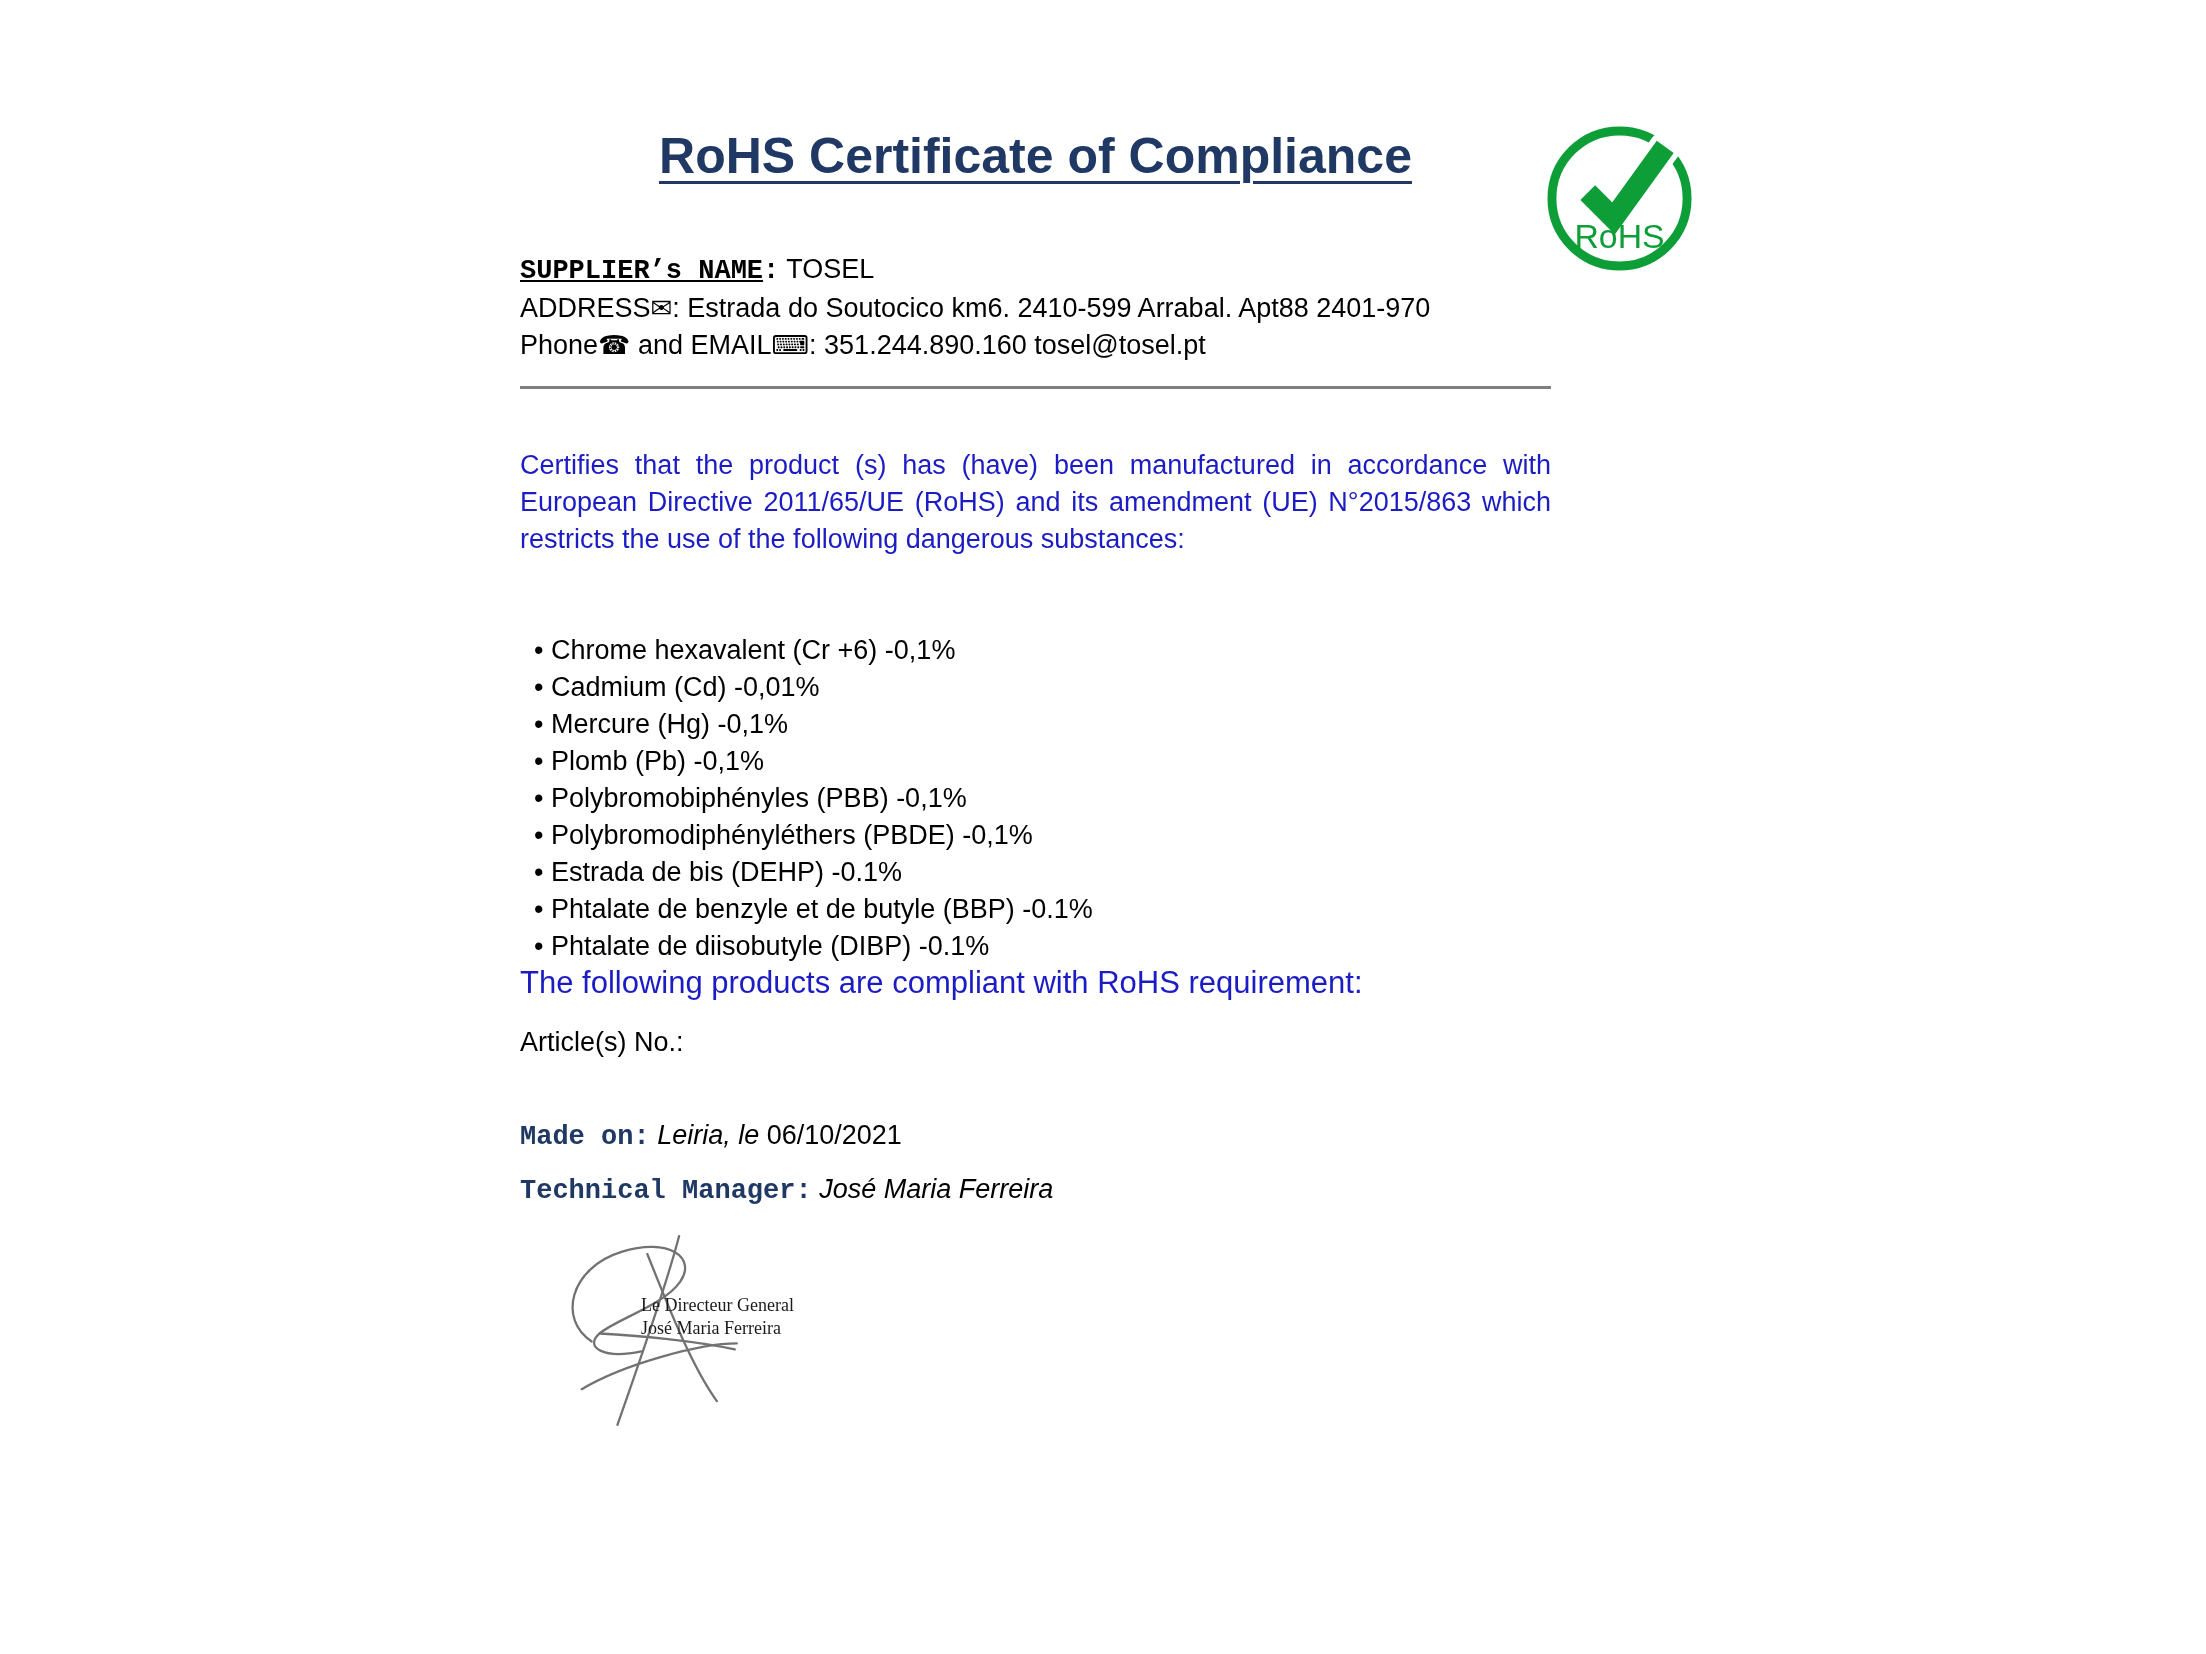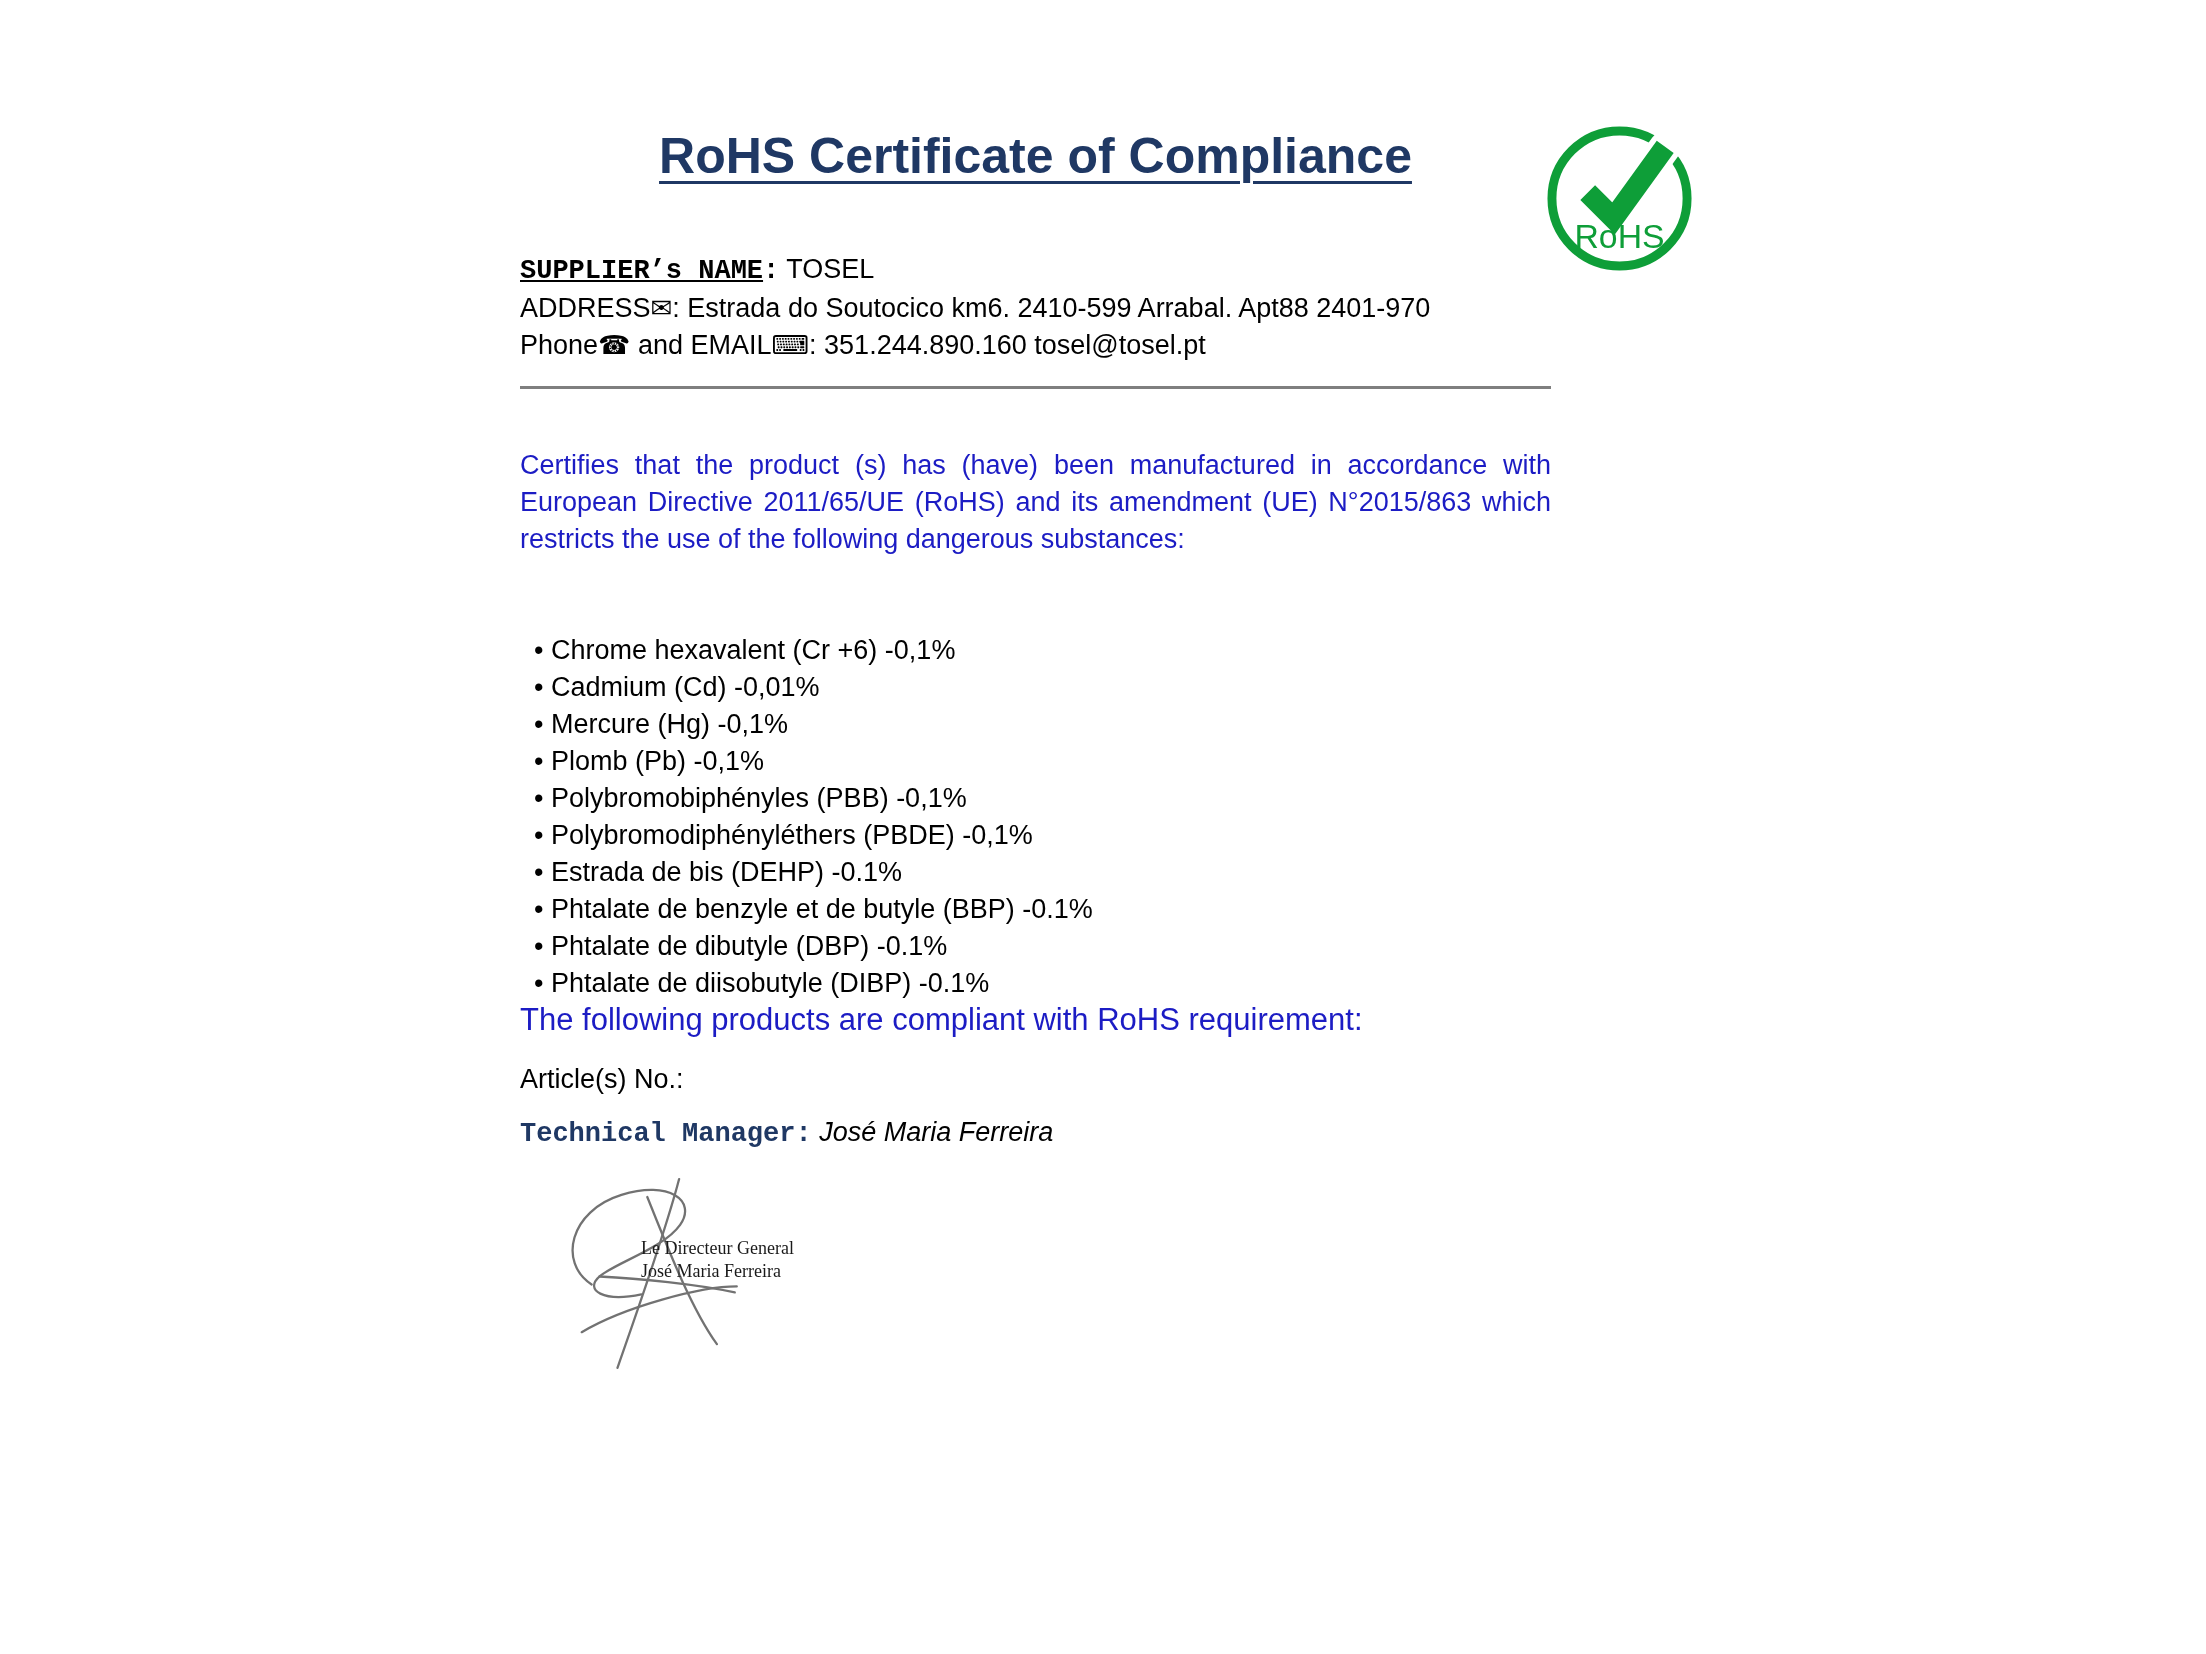--- a/index.html
+++ b/index.html
@@ -139,28 +139,30 @@
 
   <ul class="substances-list">
     <li>Chrome hexavalent (Cr +6) -0,1%</li>
     <li>Cadmium (Cd) -0,01%</li>
     <li>Mercure (Hg) -0,1%</li>
     <li>Plomb (Pb) -0,1%</li>
     <li>Polybromobiphényles (PBB) -0,1%</li>
     <li>Polybromodiphényléthers (PBDE) -0,1%</li>
     <li>Estrada de bis (DEHP) -0.1%</li>
     <li>Phtalate de benzyle et de butyle (BBP) -0.1%</li>
-    <li>Phtalate de dibutyle (DBP) -0.1%</li>
     <li>Phtalate de diisobutyle (DIBP) -0.1%</li>
   </ul>
 
   <div class="compliance-line">The following products are compliant with RoHS requirement:</div>
 
   <div class="articles-line">Article(s) No.:</div>
 
+  <div class="made-on-line">
+    <span class="bold navy">Made on:</span><span class="italic"> Leiria, le </span><span>06/10/2021</span>
+  </div>
 
   <div class="manager-line">
     <span class="bold navy">Technical Manager:</span><span class="italic"> José Maria Ferreira</span>
   </div>
 
   <div class="signature-area">
     <svg class="signature-scribble" width="338" height="214" viewBox="0 0 340 215">
       <g fill="none" stroke="#5a5a5a" stroke-width="2.3" stroke-linecap="round" opacity="0.85">
         <path d="M62,118 C28,96 40,44 92,28 C140,13 168,34 151,58 C134,82 86,96 70,110 C54,124 74,136 112,128"></path>
         <path d="M150,12 C136,66 106,150 88,202"></path>

